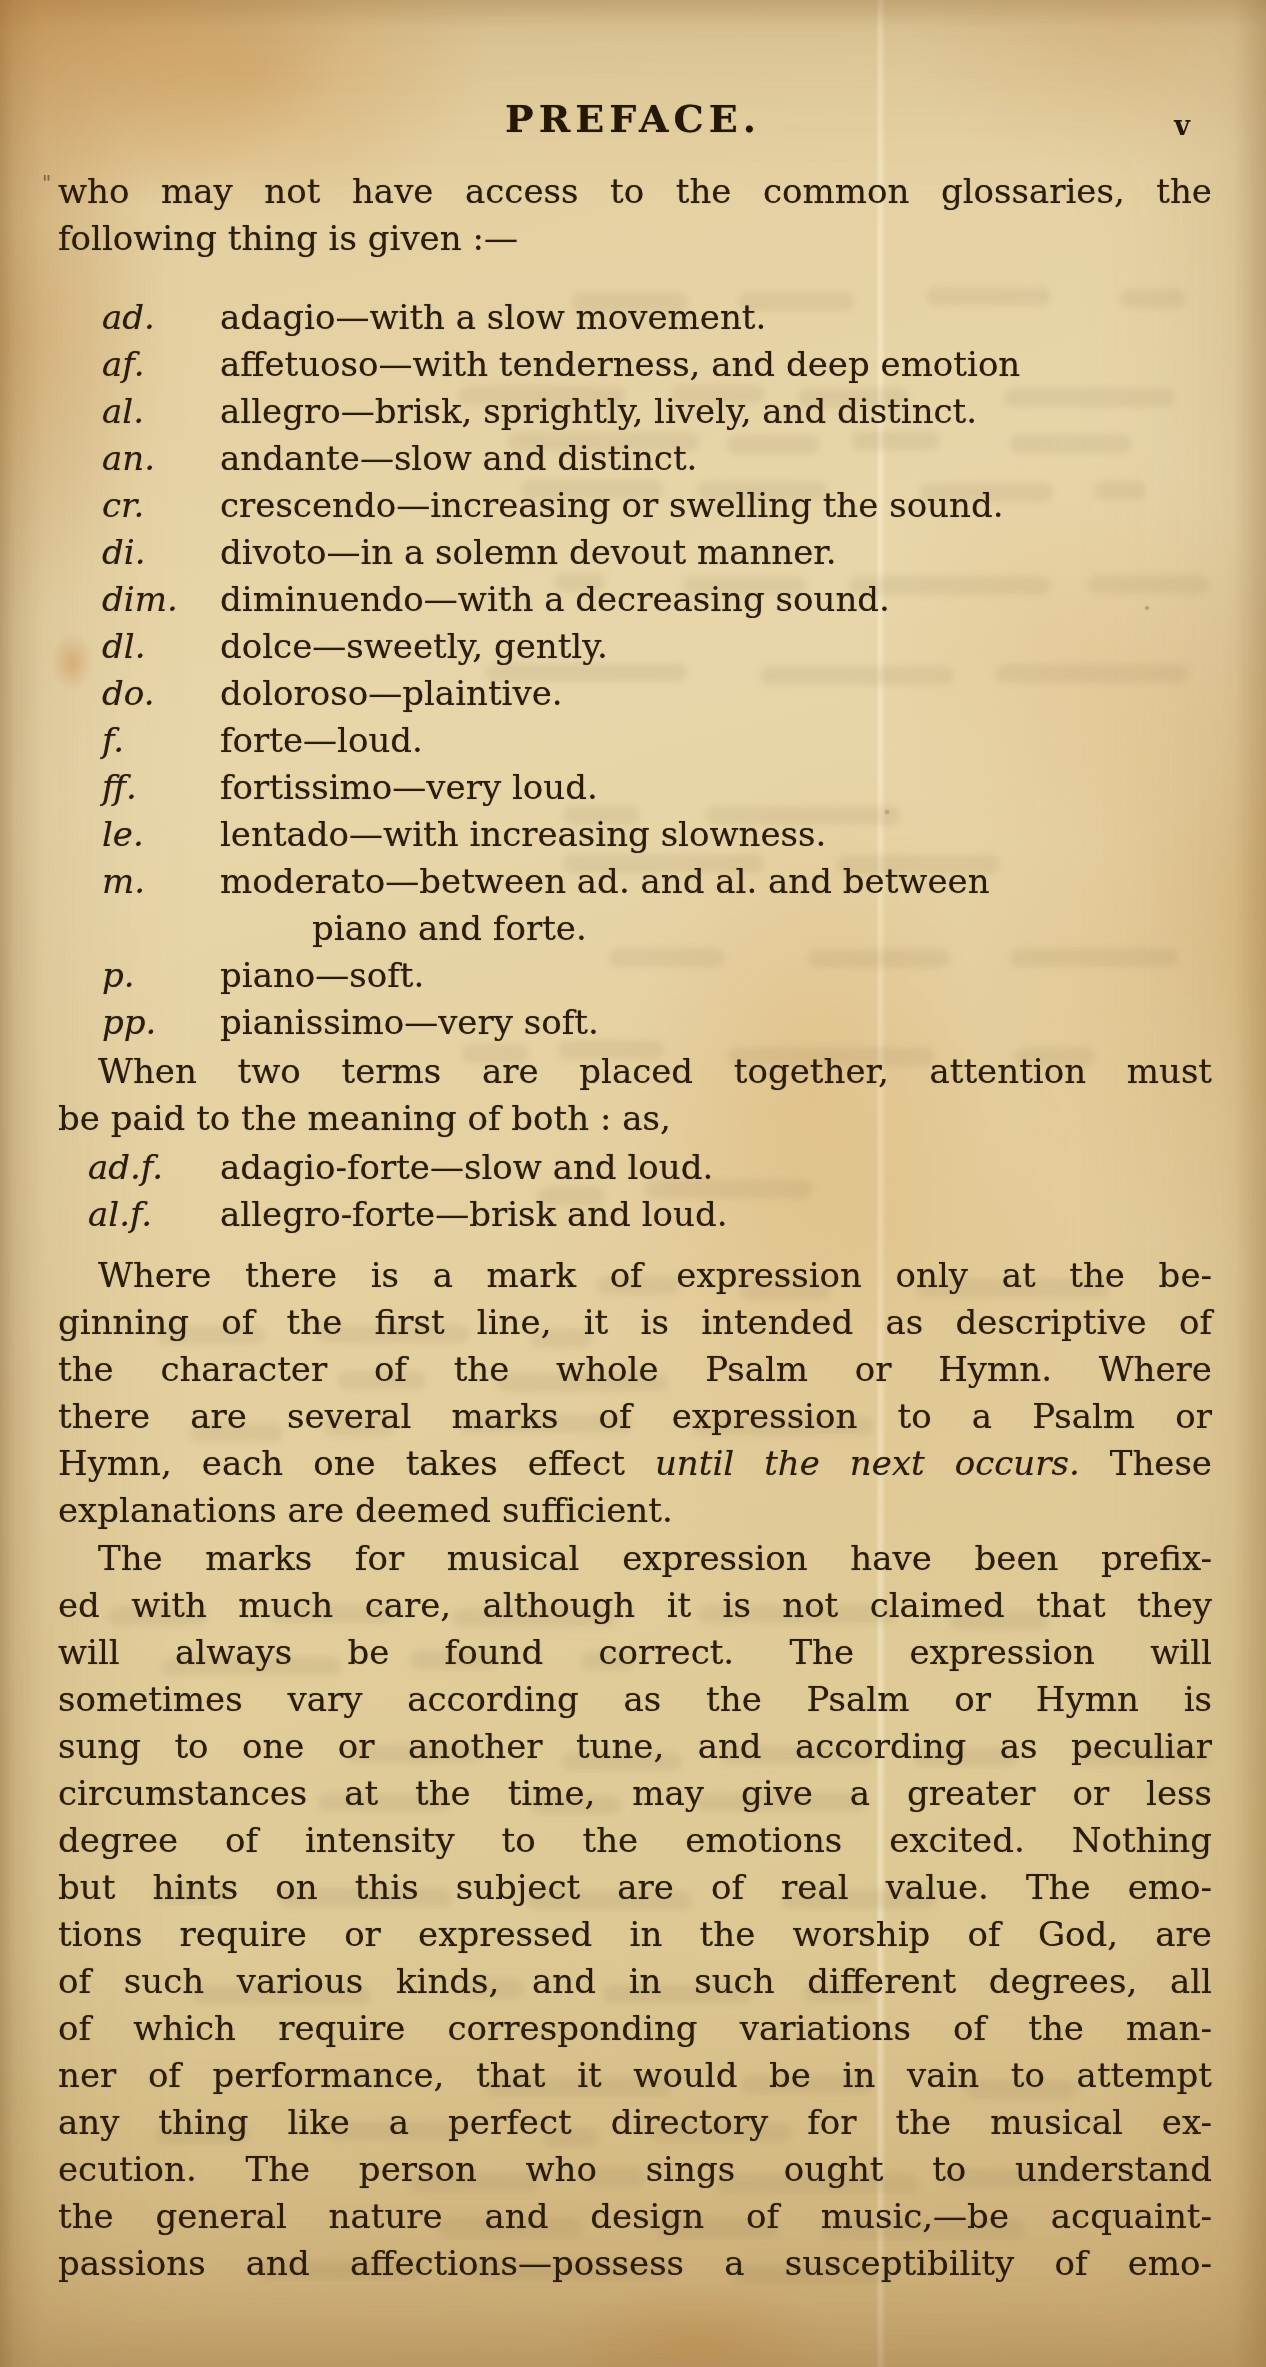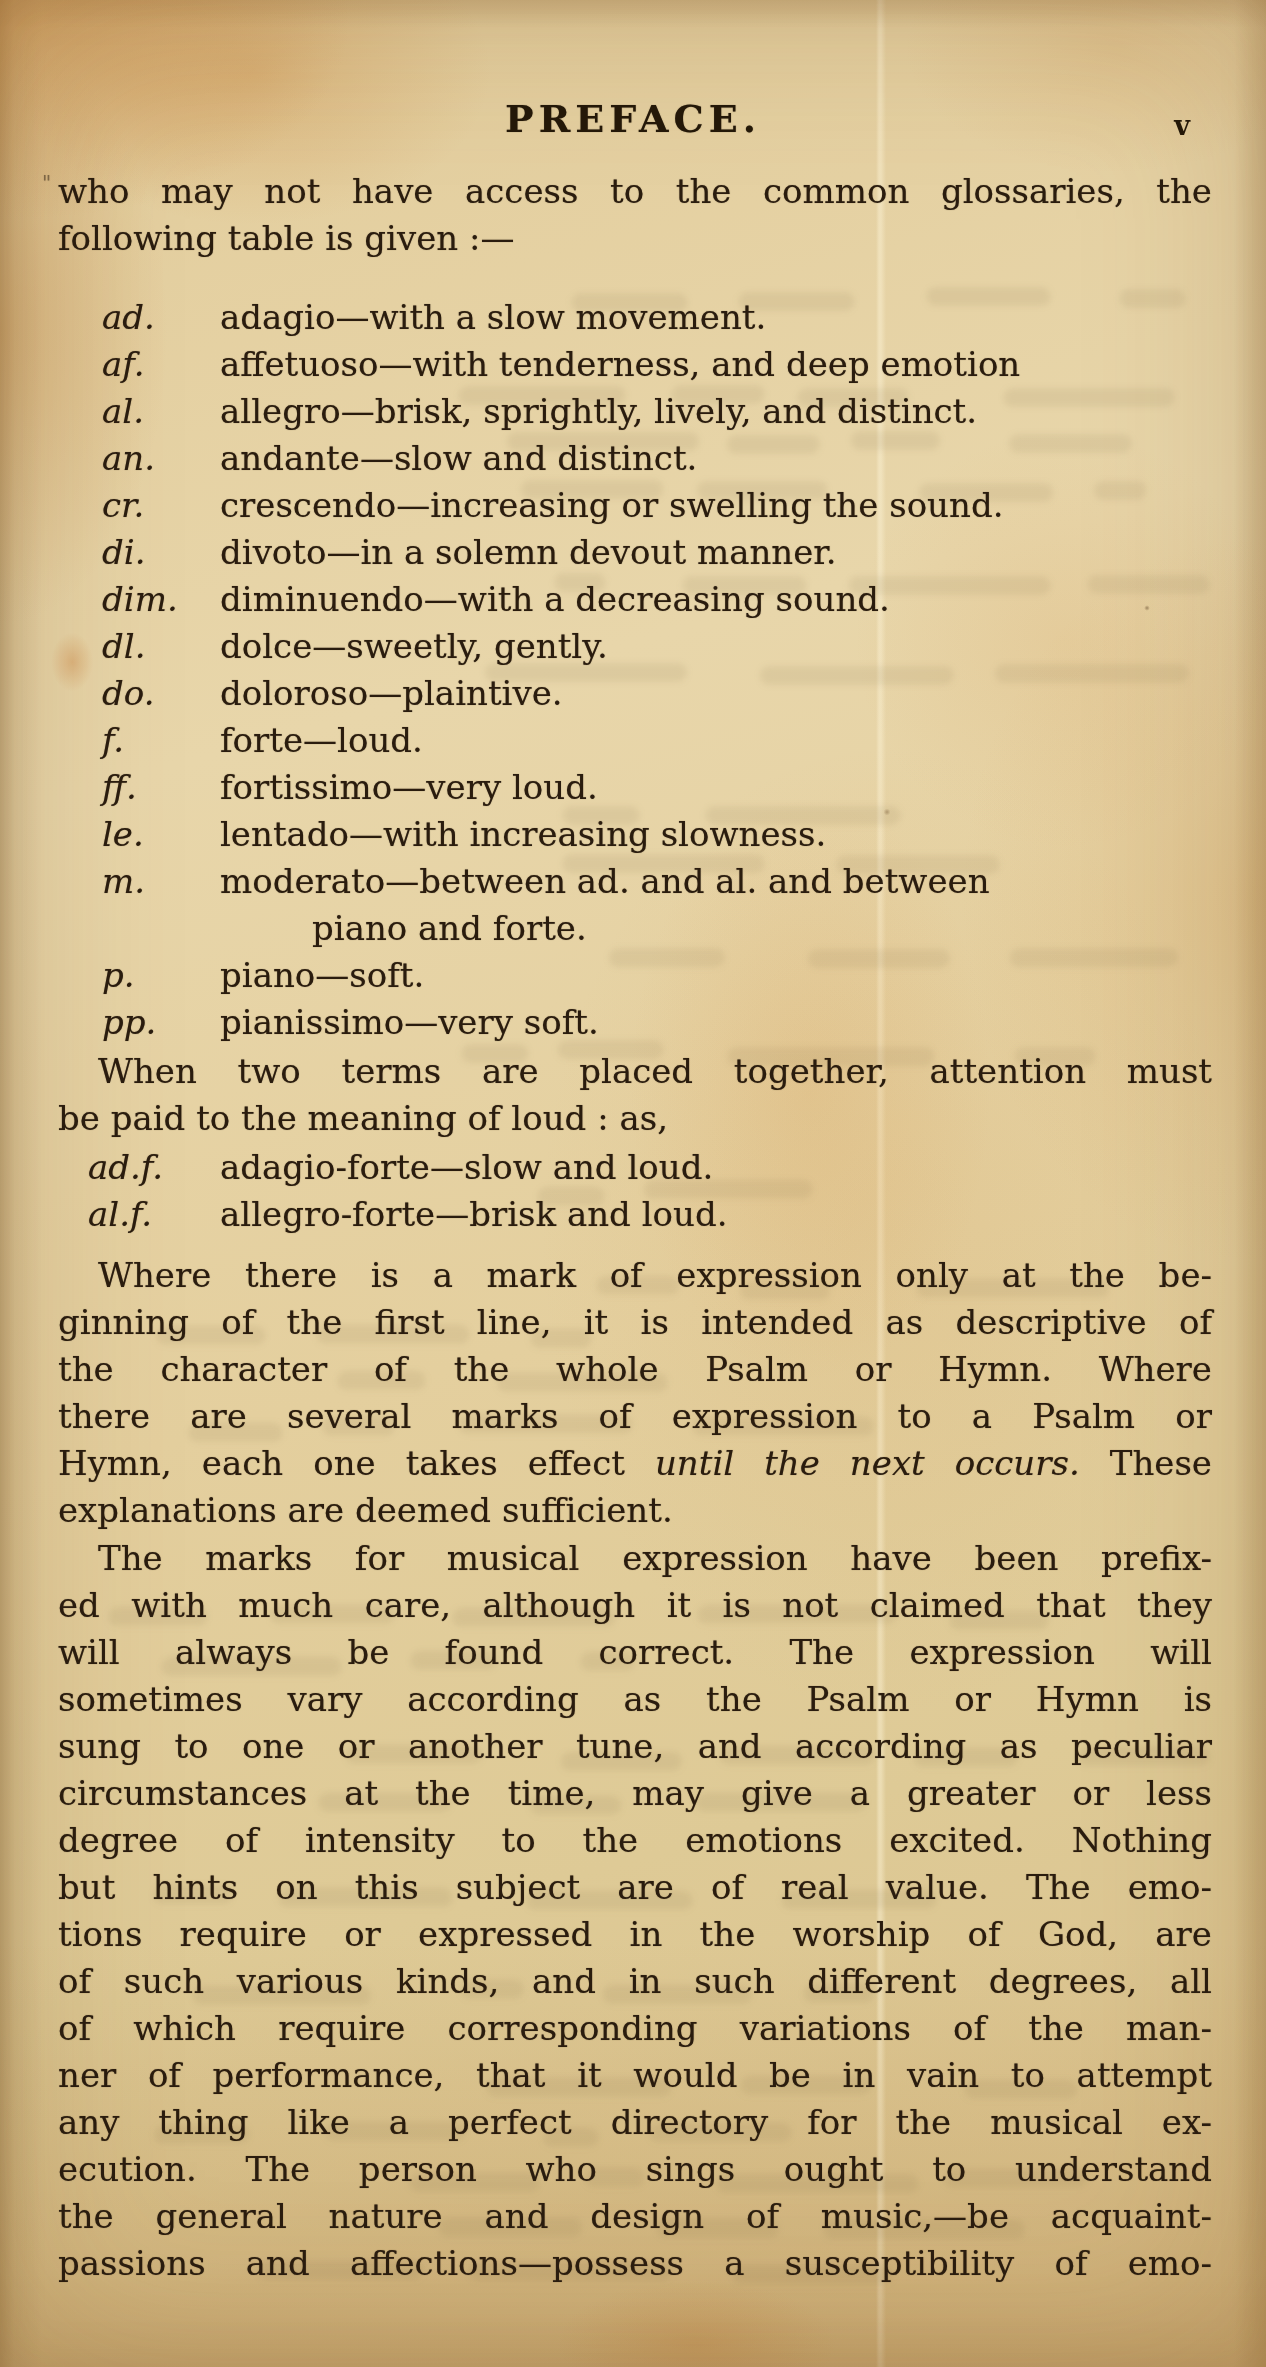--- a/index.html
+++ b/index.html
@@ -162,21 +162,21 @@
     <b style="left: 487.611px; top: 2261.96px; width: 203.016px;"></b>
     <b style="left: 751.524px; top: 2264.86px; width: 159.987px;"></b>
   </div>
 
 <div class="title">PREFACE.</div>
 <div class="pagenum">v</div>
 
 <div id="content">
   <div id="intro">
       <div class="line jl first-line"><span class="lead-mark">"</span>who may not have access to the common glossaries, the</div>
-      <div class="line">following table is given :—</div>
+      <div class="line">following thing is given :—</div>
     </div>
   <div id="glossary">
       <div class="g-row line"><span class="abbr">ad.</span><span>adagio—with a slow movement.</span></div>
       <div class="g-row line"><span class="abbr">af.</span><span>affetuoso—with tenderness, and deep emotion</span></div>
       <div class="g-row line"><span class="abbr">al.</span><span>allegro—brisk, sprightly, lively, and distinct.</span></div>
       <div class="g-row line"><span class="abbr">an.</span><span>andante—slow and distinct.</span></div>
       <div class="g-row line"><span class="abbr">cr.</span><span>crescendo—increasing or swelling the sound.</span></div>
       <div class="g-row line"><span class="abbr">di.</span><span>divoto—in a solemn devout manner.</span></div>
       <div class="g-row line"><span class="abbr">dim.</span><span>diminuendo—with a decreasing sound.</span></div>
       <div class="g-row line"><span class="abbr">dl.</span><span>dolce—sweetly, gently.</span></div>
@@ -184,21 +184,21 @@
       <div class="g-row line"><span class="abbr">f.</span><span>forte—loud.</span></div>
       <div class="g-row line"><span class="abbr">ff.</span><span>fortissimo—very loud.</span></div>
       <div class="g-row line"><span class="abbr">le.</span><span>lentado—with increasing slowness.</span></div>
       <div class="g-row line"><span class="abbr">m.</span><span>moderato—between ad. and al. and between</span></div>
       <div class="g-wrap line">piano and forte.</div>
       <div class="g-row line"><span class="abbr">p.</span><span>piano—soft.</span></div>
       <div class="g-row line"><span class="abbr">pp.</span><span>pianissimo—very soft.</span></div>
     </div>
   <div id="when-para">
       <div class="line jl ind">When two terms are placed together, attention must</div>
-      <div class="line">be paid to the meaning of loud : as,</div>
+      <div class="line">be paid to the meaning of both : as,</div>
     </div>
   <div id="compounds">
       <div class="c-row line"><span class="abbr">ad.f.</span><span>adagio-forte—slow and loud.</span></div>
       <div class="c-row line"><span class="abbr">al.f.</span><span>allegro-forte—brisk and loud.</span></div>
     </div>
   <div id="where-para">
       <div class="line jl ind">Where there is a mark of expression only at the be-</div>
       <div class="line jl">ginning of the first line, it is intended as descriptive of</div>
       <div class="line jl">the character of the whole Psalm or Hymn.  Where</div>
       <div class="line jl">there are several marks of expression to a Psalm or</div>

